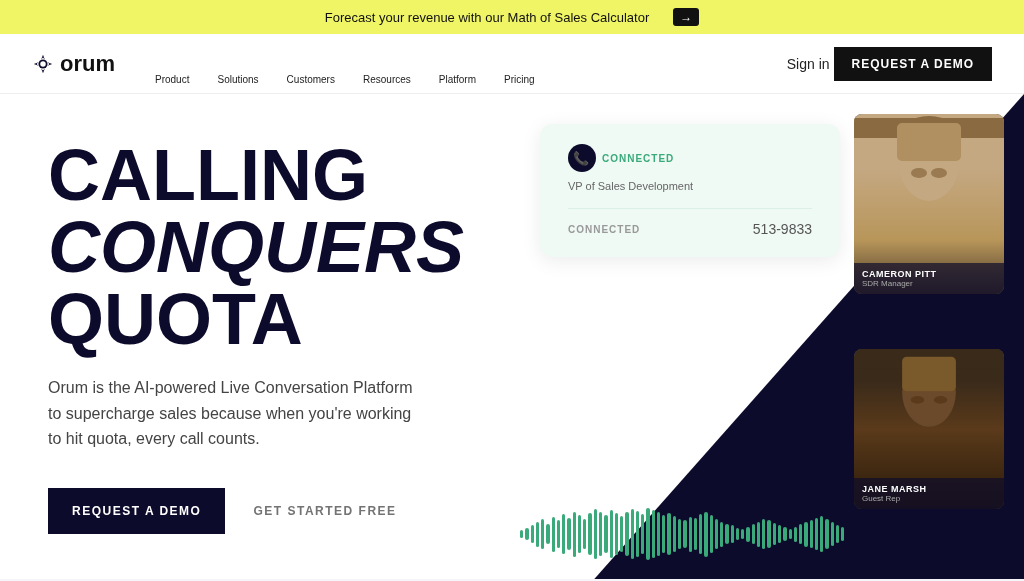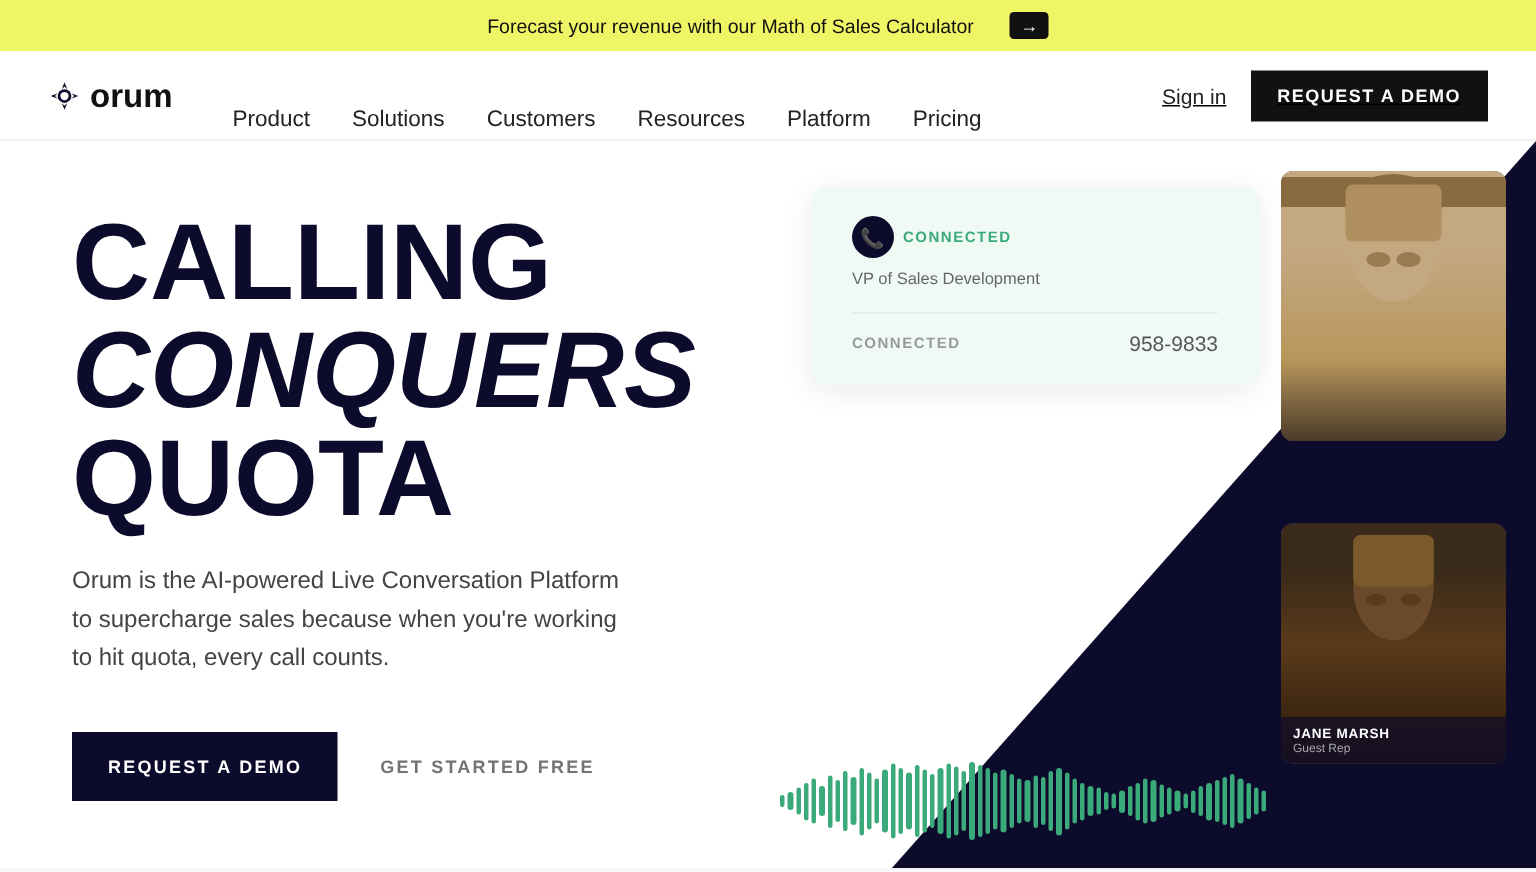--- a/index.html
+++ b/index.html
@@ -52,29 +52,28 @@
       height: 22px;
     }
     .nav-links {
       display: flex;
       gap: 28px;
       flex: 1;
     }
     .nav-links a {
       text-decoration: none;
       color: #222;
-      font-size: 15px;
+      font-size: 10px;
       font-weight: 500;
       margin-top: 32px;
     }
     .nav-actions {
       display: flex;
       align-items: center;
-      gap: 16px;
-      text-decoration: underline;
+      gap: 4px;
     }
     .nav-signin {
       font-size: 14px;
       color: #222;
       text-decoration: none;
       font-weight: 500;
     }
     .nav-demo {
       background: #111;
       color: #fff;
@@ -364,35 +363,39 @@
     <div class="connected-card">
       <div class="connected-label">
         <div class="phone-icon-circle">
           <span>📞</span>
         </div>
         <span>CONNECTED</span>
       </div>
       <div class="connected-title">VP of Sales Development</div>
       <div class="connected-info-row">
         <span class="connected-status">CONNECTED</span>
-        <span class="connected-phone">958-9833</span>
+        <span class="connected-phone">513-9833</span>
       </div>
     </div>
 
     <div class="video-card video-card-top">
       <div class="person-placeholder face-sim-top">
 
         <svg width="100%" height="60%" viewBox="0 0 150 100" style="position:absolute;top:0;left:0;">
           <ellipse cx="75" cy="45" rx="30" ry="38" fill="#c4a882"></ellipse>
           <ellipse cx="75" cy="20" rx="32" ry="22" fill="#8a6a40"></ellipse>
           <rect x="0" y="0" width="150" height="20" fill="#8a6a40"></rect>
           <rect x="43" y="5" width="64" height="38" rx="5" fill="#b09060"></rect>
           <ellipse cx="65" cy="55" rx="8" ry="5" fill="#9a7a50"></ellipse>
           <ellipse cx="85" cy="55" rx="8" ry="5" fill="#9a7a50"></ellipse>
         </svg>
+        <div class="person-label">
+          <div class="person-name">CAMERON PITT</div>
+          <div class="person-role">SDR Manager</div>
+        </div>
       </div>
     </div>
 
     <div class="video-card video-card-bottom">
       <div class="person-placeholder face-sim-bottom">
 
         <svg width="100%" height="60%" viewBox="0 0 150 100" style="position:absolute;top:0;left:0;">
           <ellipse cx="75" cy="45" rx="28" ry="36" fill="#6a4a2a"></ellipse>
           <ellipse cx="75" cy="18" rx="34" ry="24" fill="#3a2a1a"></ellipse>
           <rect x="0" y="0" width="150" height="20" fill="#3a2a1a"></rect>

